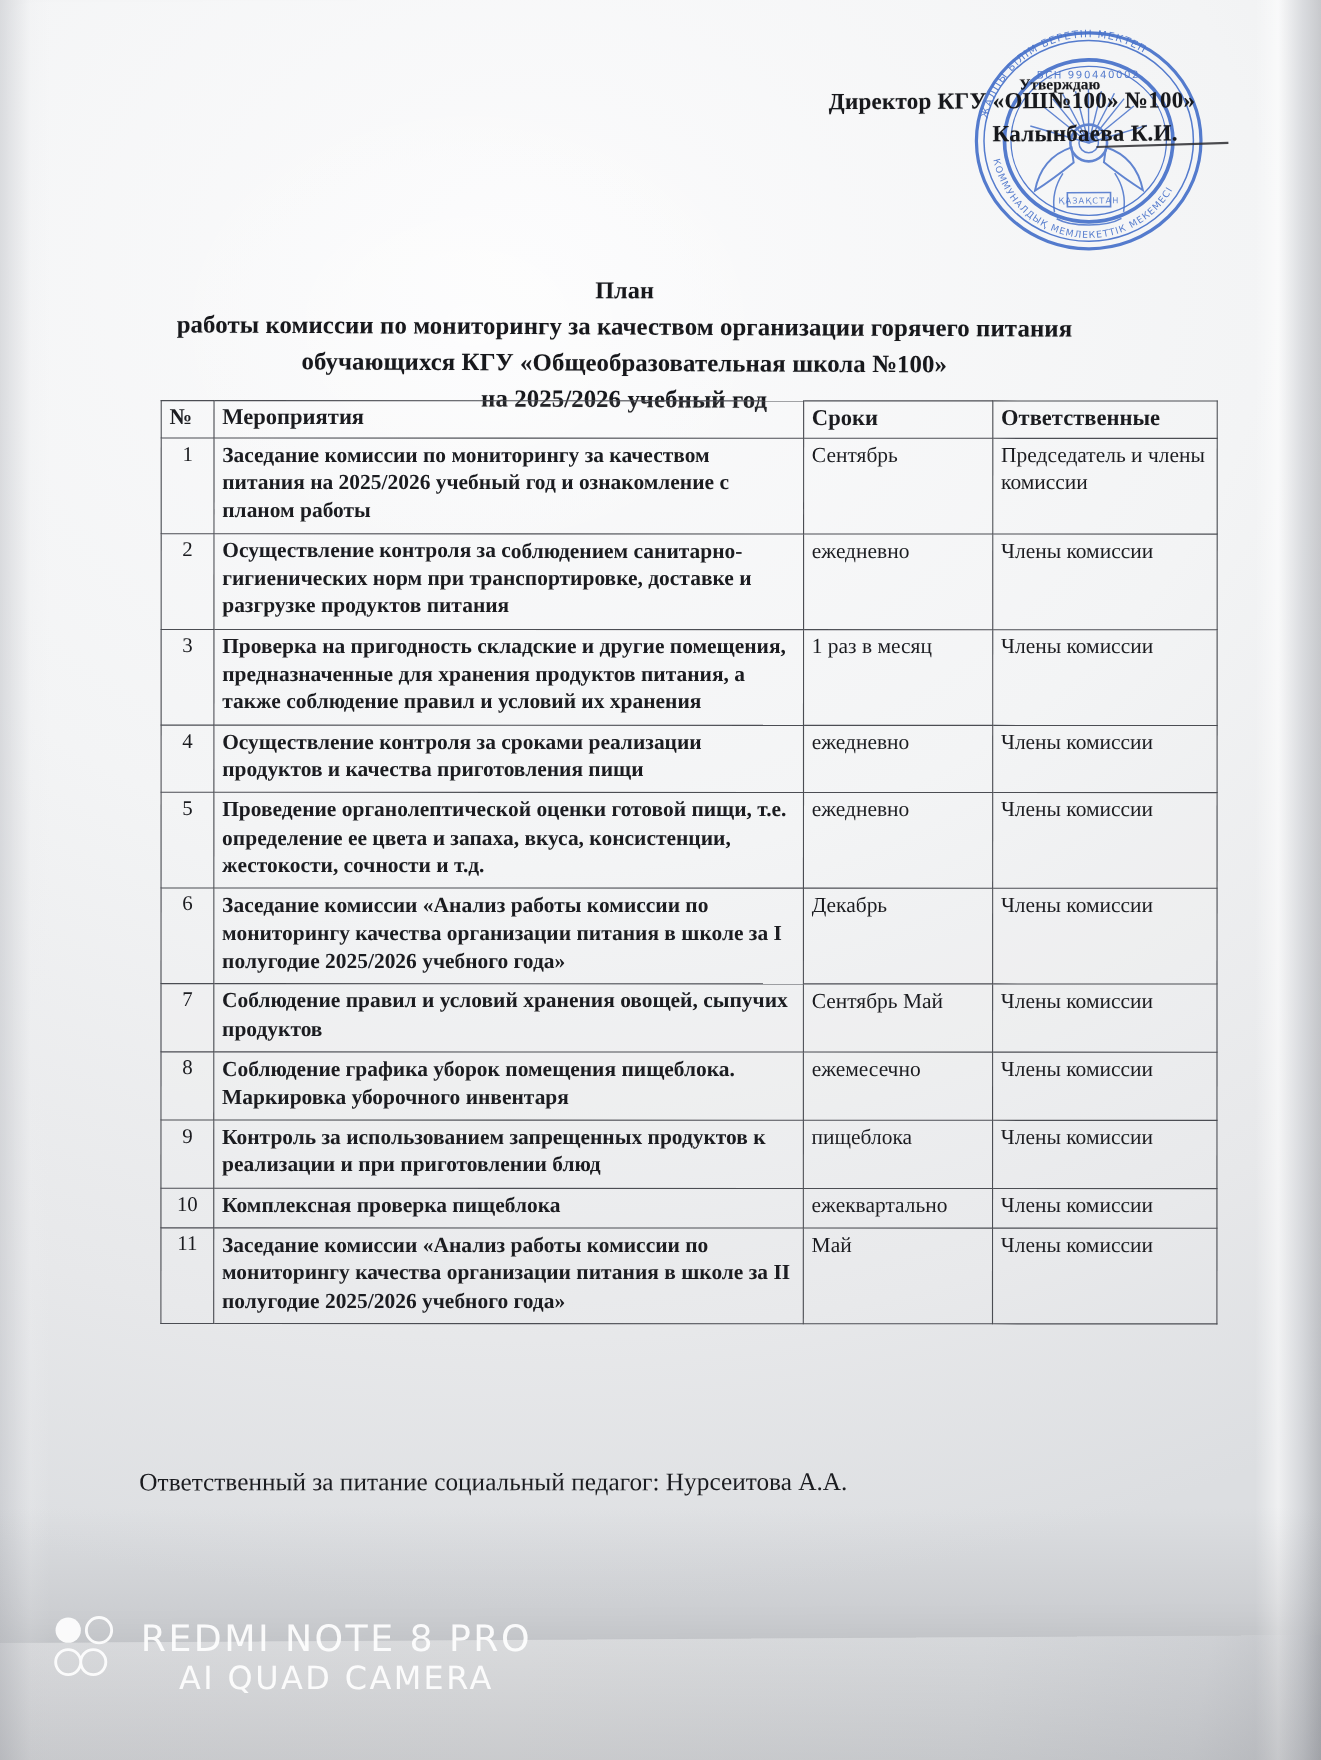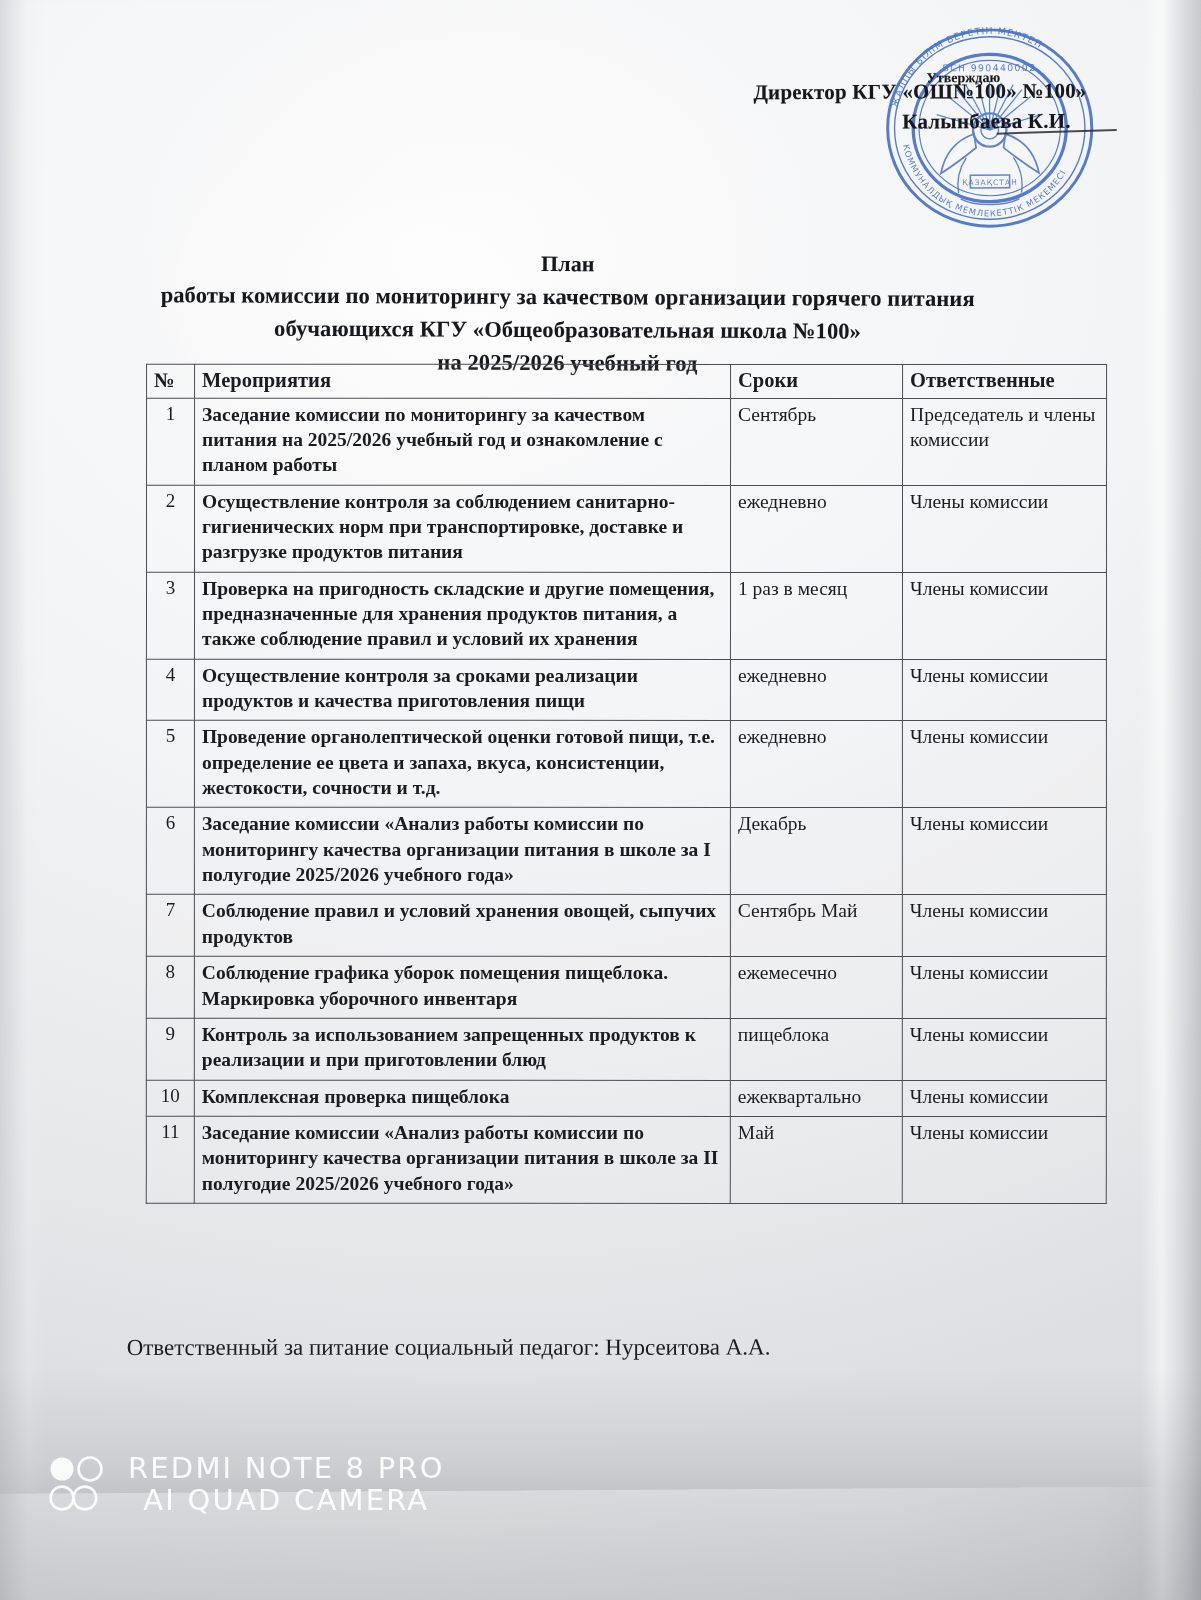--- a/index.html
+++ b/index.html
@@ -211,21 +211,21 @@
     display: flex;
     align-items: center;
     gap: 20px;
     color: #ffffff;
     opacity: .92;
     font-family: "DejaVu Sans", "Liberation Sans", sans-serif;
     pointer-events: none;
   }
   .wm-logo { width: 62px; height: 62px; flex: 0 0 auto; }
   .wm-text { display: flex; flex-direction: column; line-height: 1.12; }
-  .wm-l1 { font-size: 29px; letter-spacing: 2.2px; font-weight: 400; }
+  .wm-l1 { font-size: 33px; letter-spacing: 2.2px; font-weight: 400; margin-top: 20px; }
   .wm-l2 { font-size: 29px; letter-spacing: 2.2px; font-weight: 400; text-align: center; }
 </style>
 </head>
 <body>
 
 <div class="page">
   <div class="sheet"></div>
   <div class="sheet-edge-left"></div>
   <div class="sheet-edge-right"></div>
   <div class="glare"></div>

